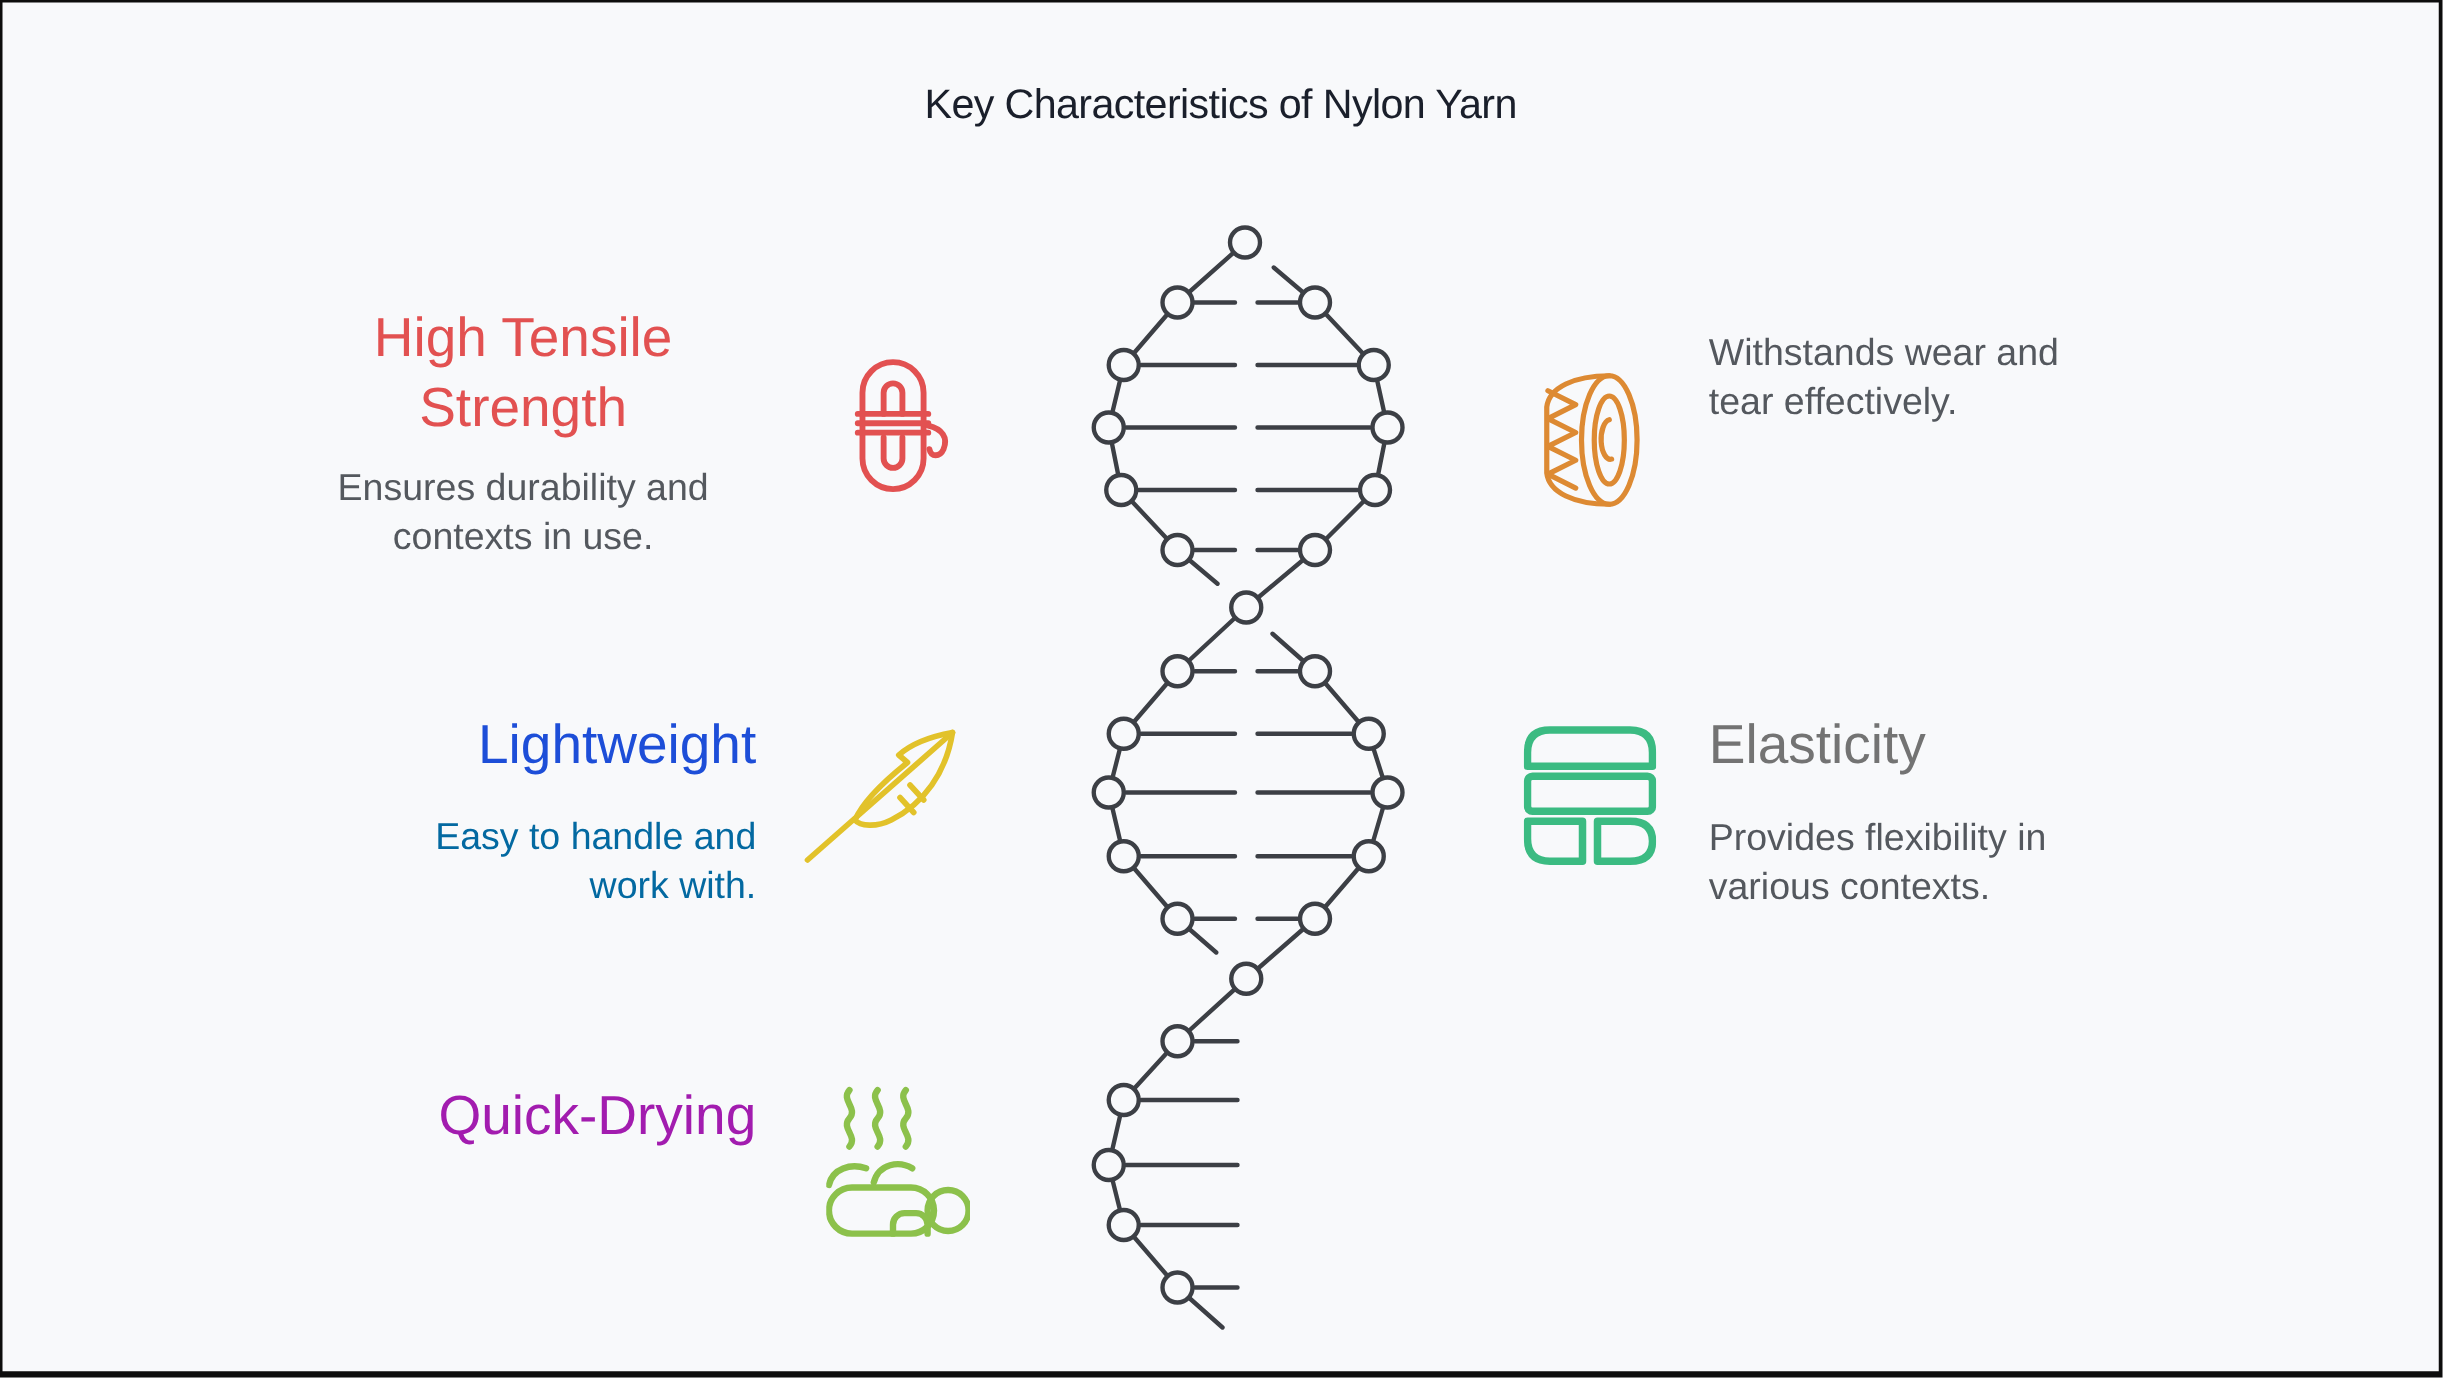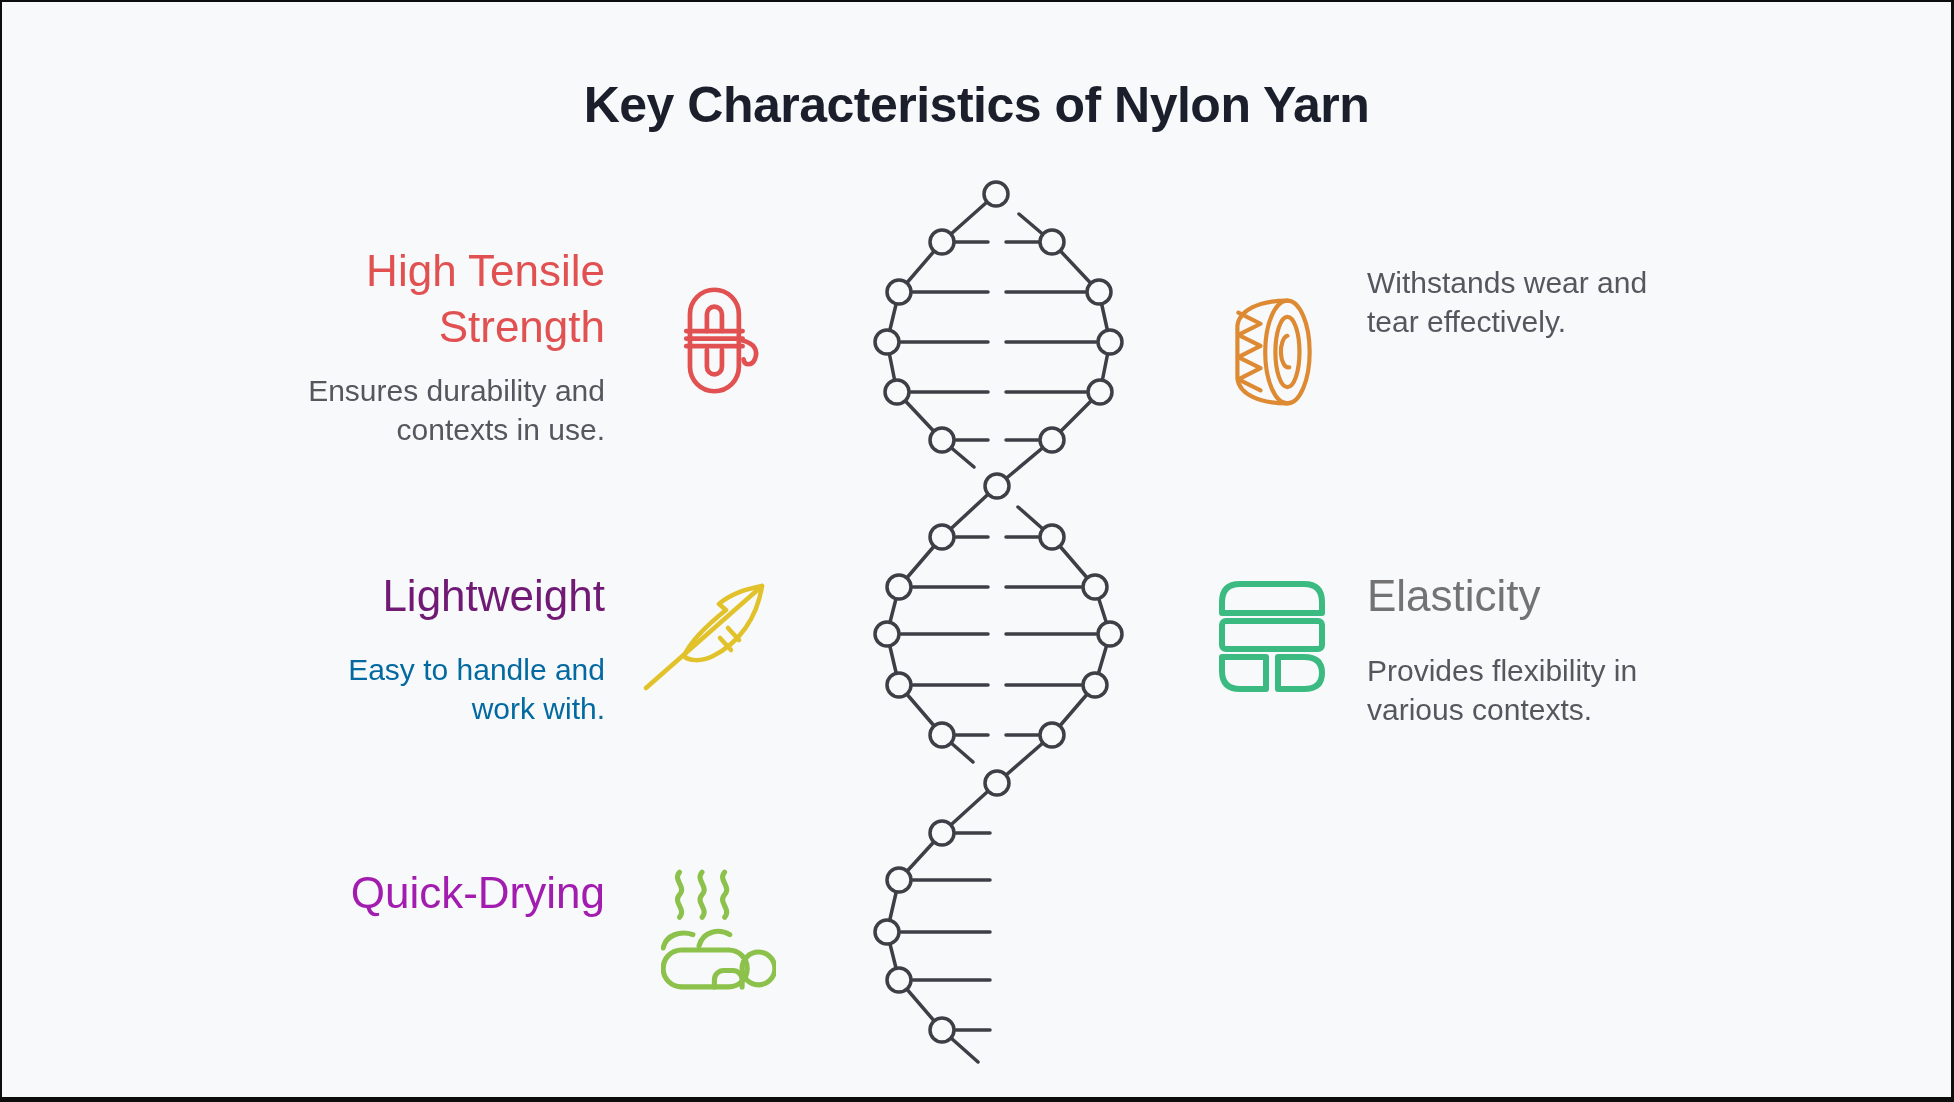--- a/index.html
+++ b/index.html
@@ -11,40 +11,40 @@
     border-style:solid;
     border-color:#0d0d0d;
     border-width:2px 3px 5px 2px;
     overflow:hidden;
     font-family:"Liberation Sans", sans-serif;
   }
   .page-title{
     position:absolute;
     left:0; top:40px; width:100%;
     text-align:center;
-    font-size:50px;
-    font-weight:700;
+    font-size:33px;
+    font-weight:400;
     letter-spacing:-0.5px;
     color:#1a1f2b;
   }
   .feature{position:absolute;}
   .feature.align-right{text-align:right;}
   .f-title{
     font-size:44px;
     font-weight:500;
     line-height:56px;
   }
   .f-desc{
     font-size:30px;
     line-height:39px;
     color:#54585e;
   }
   .align-right .f-desc{margin-left:auto;}
 
-  #f-l0{left:230px;top:241px;width:373px;}
+  #f-l0{left:230px;top:241px;width:373px;text-align:center;}
   #f-l0 .f-desc{margin-top:16px;width:373px;}
   #f-l1{left:230px;top:566px;width:373px;}
   #f-l1 .f-desc{margin-top:26px;width:308px;}
   #f-l2{left:230px;top:863px;width:373px;}
   #f-l2 .f-desc{margin-top:25px;width:335px;}
   #f-r0{left:1365px;top:243px;width:340px;}
   #f-r0 .f-desc{margin-top:18px;width:312px;}
   #f-r1{left:1365px;top:566px;width:345px;}
   #f-r1 .f-desc{margin-top:27px;width:345px;}
 
@@ -122,21 +122,21 @@
     </g>
   </svg>
 </div>
 
 <div class="feature align-right" id="f-l0">
   <div class="f-title" style="color: rgb(226, 81, 81);">High Tensile Strength</div>
   <div class="f-desc" style="color: rgb(84, 88, 94);">Ensures durability and contexts in use.</div>
 </div>
 
 <div class="feature align-right" id="f-l1">
-  <div class="f-title" style="color: #701a75;">Lightweight</div>
+  <div class="f-title" style="color: #1d4ed8;">Lightweight</div>
   <div class="f-desc" style="color: #0369a1;">Easy to handle and work with.</div>
 </div>
 
 <div class="feature align-right" id="f-l2">
   <div class="f-title" style="color: #a21caf;">Quick-Drying</div>
 </div>
 
 <div class="feature" id="f-r0">
   <div class="f-desc" style="color: rgb(84, 88, 94);">Withstands wear and tear effectively.</div>
 </div>

